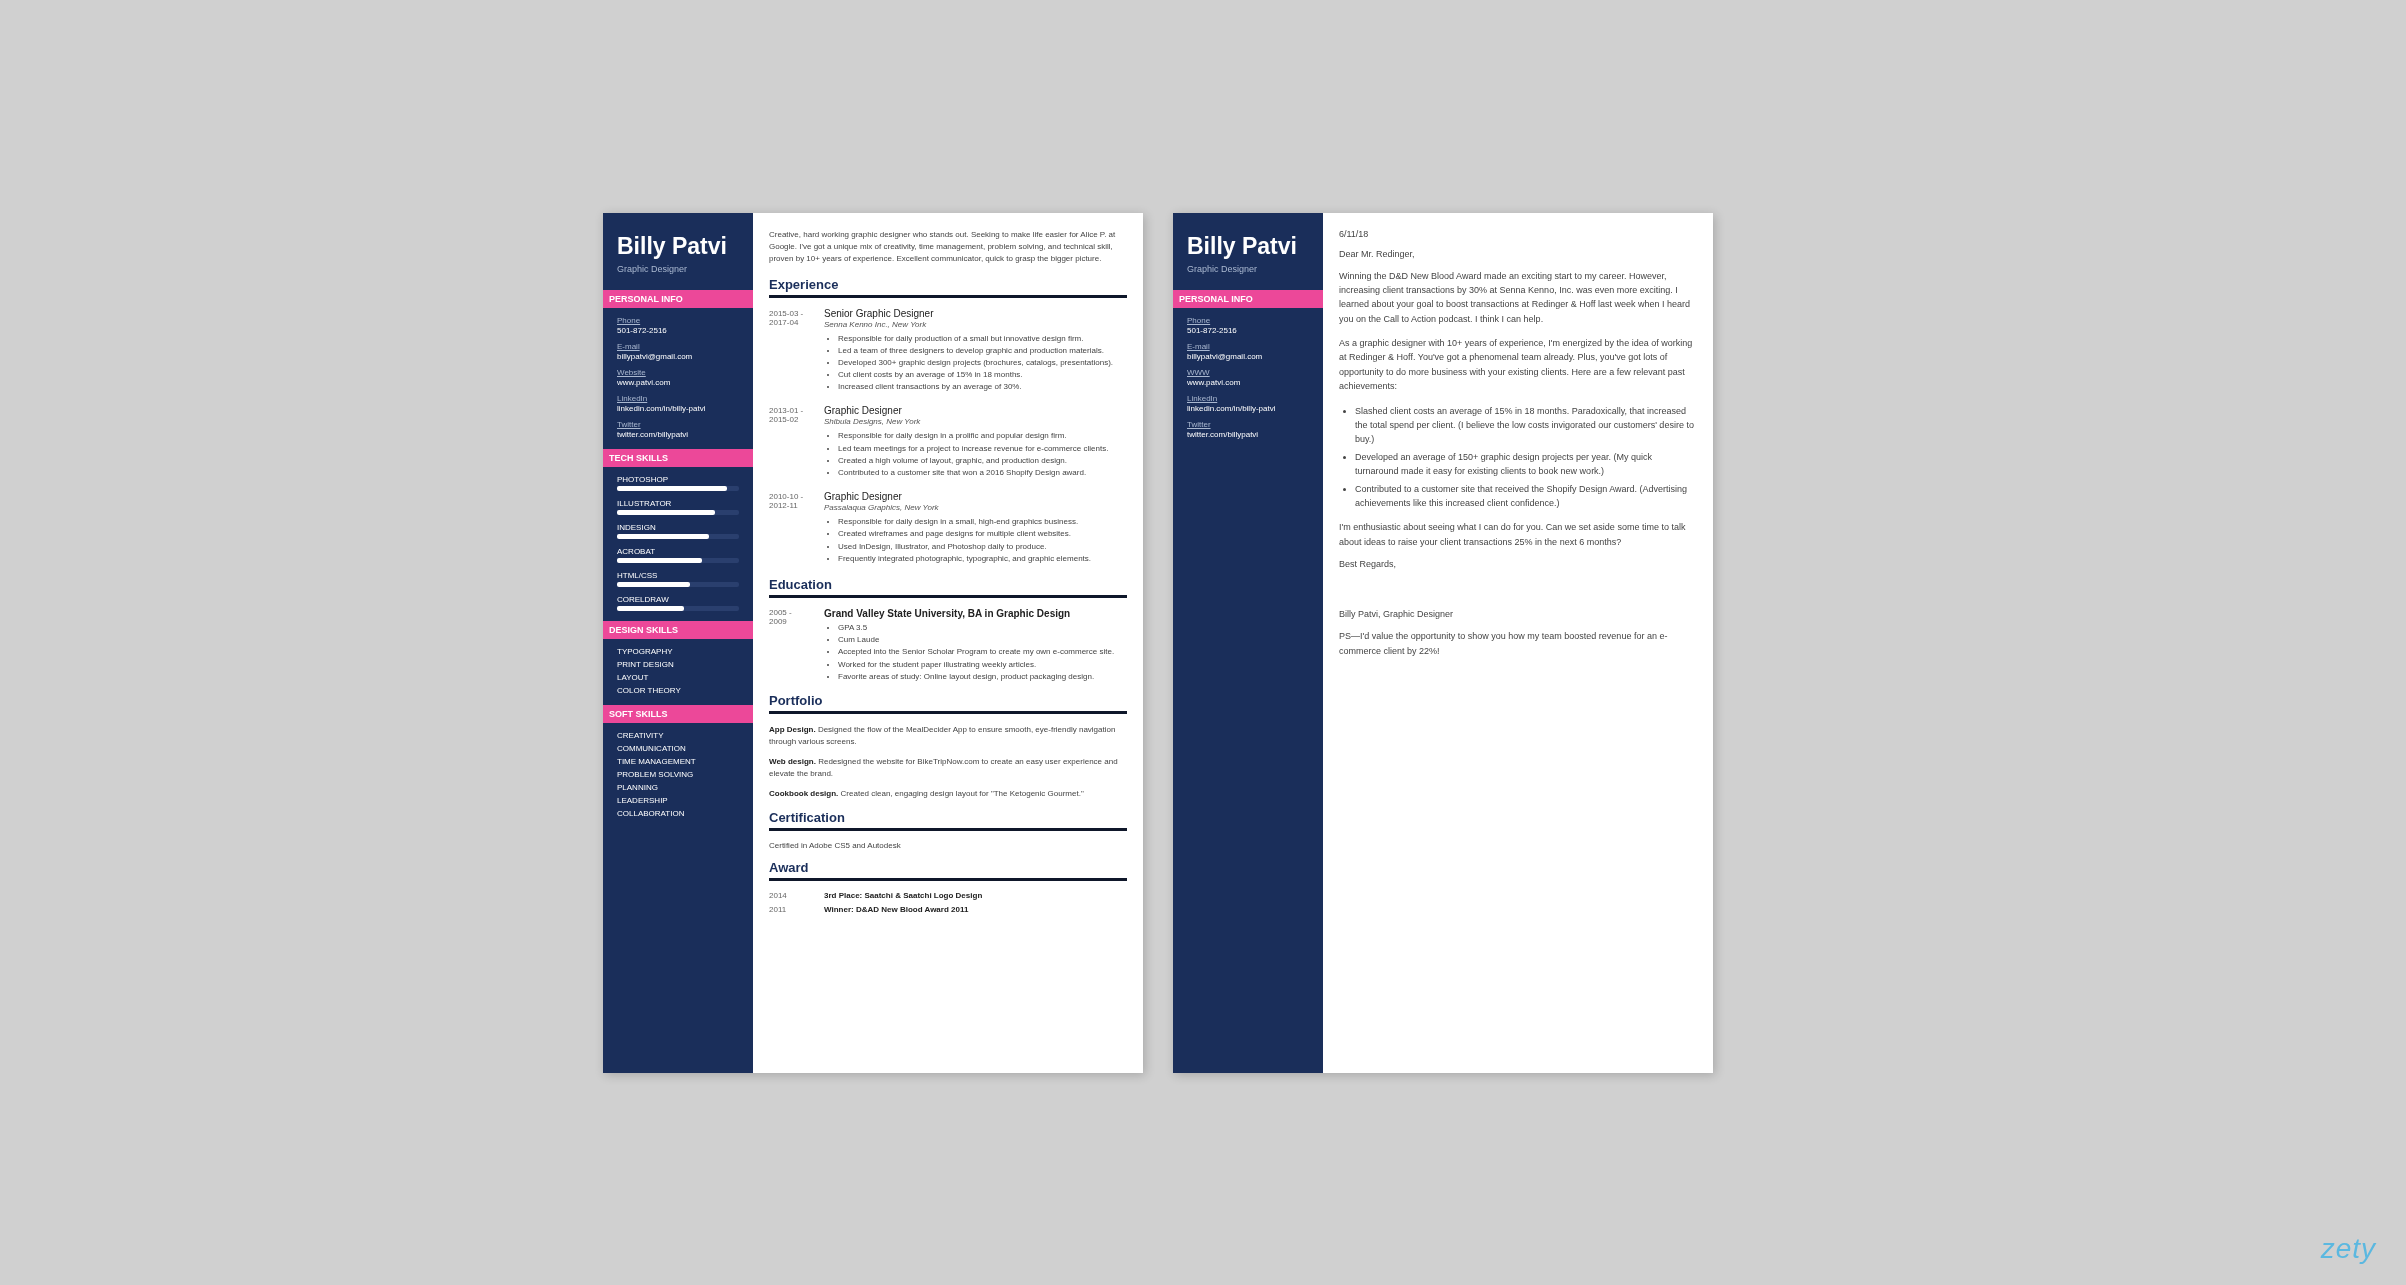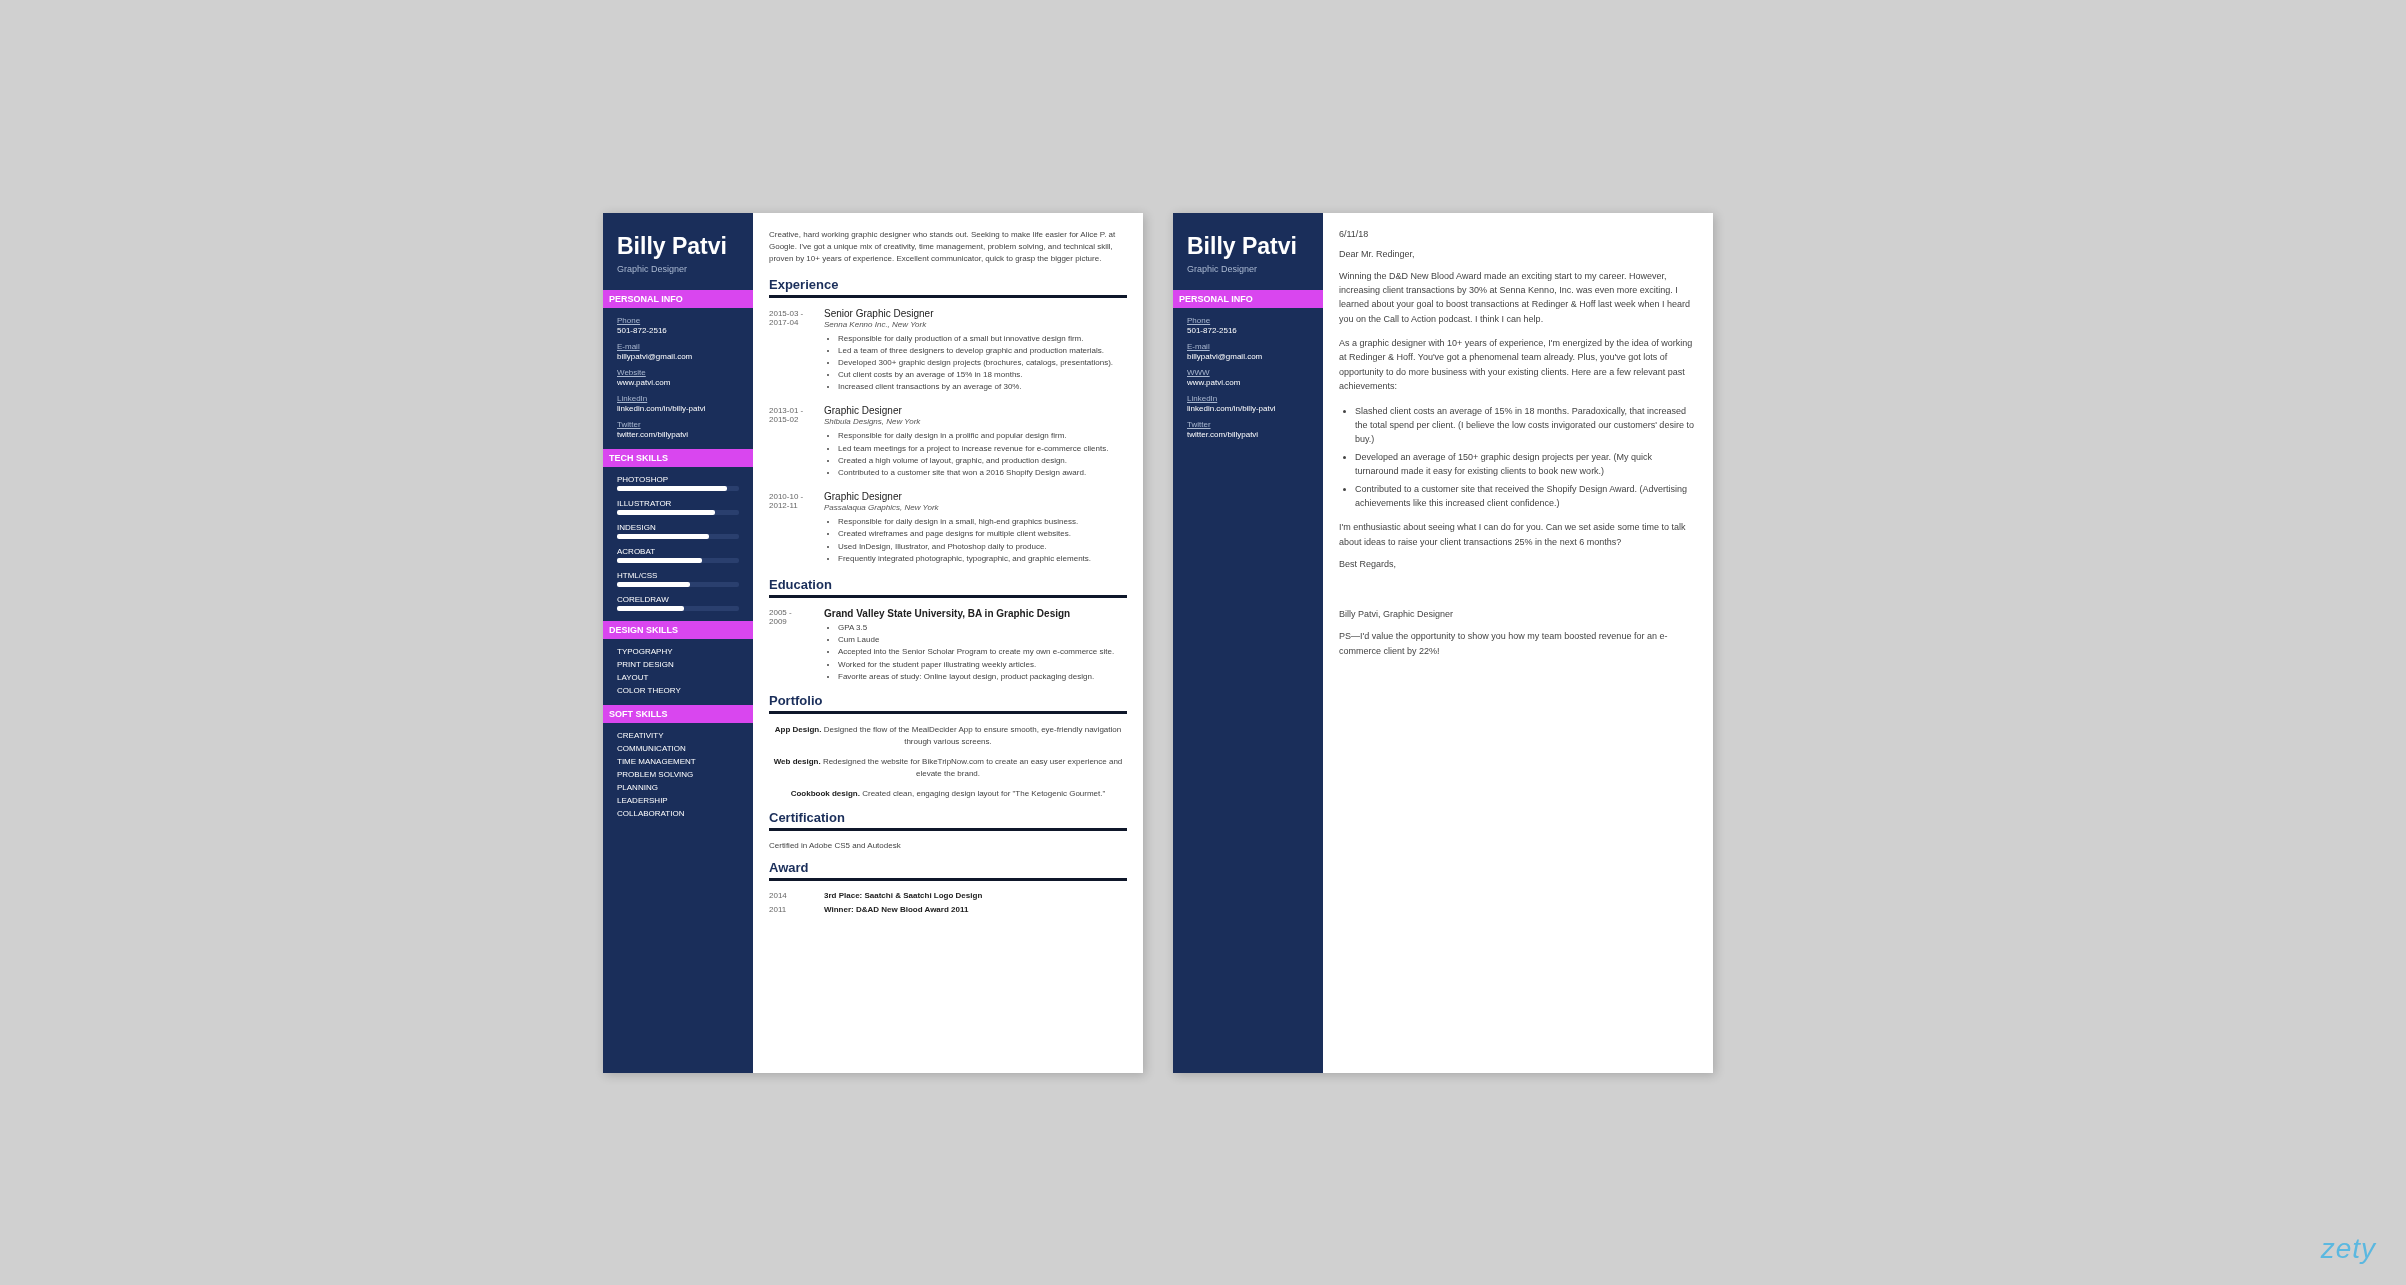--- a/index.html
+++ b/index.html
@@ -46,21 +46,21 @@
     .sidebar-title {
       font-size: 9px;
       color: #aab8d0;
       margin-top: 4px;
       margin-bottom: 16px;
     }
     .sidebar-section-title {
       font-size: 9px;
       font-weight: bold;
       color: #fff;
-      background: #d946ef;
+      background: #ec4899;
       padding: 4px 6px;
       margin: 10px -14px 8px -14px;
       text-transform: uppercase;
     }
     .sidebar-label {
       font-size: 8px;
       color: #aab8d0;
       margin-bottom: 1px;
       text-decoration: underline;
     }
@@ -188,21 +188,20 @@
       margin-bottom: 1px;
       line-height: 1.4;
     }
     .portfolio-item {
       margin-bottom: 8px;
     }
     .portfolio-text {
       font-size: 8px;
       color: #444;
       line-height: 1.5;
-      text-align: center;
     }
     .portfolio-text strong {
       font-weight: bold;
       color: #222;
     }
     .cert-text {
       font-size: 8px;
       color: #444;
     }
     .award-item {

